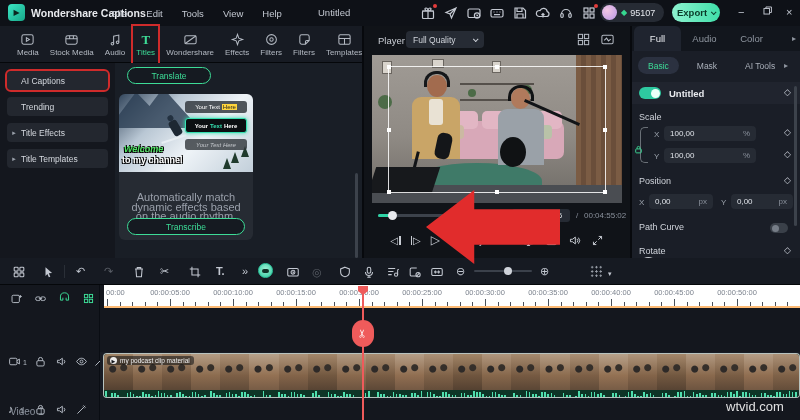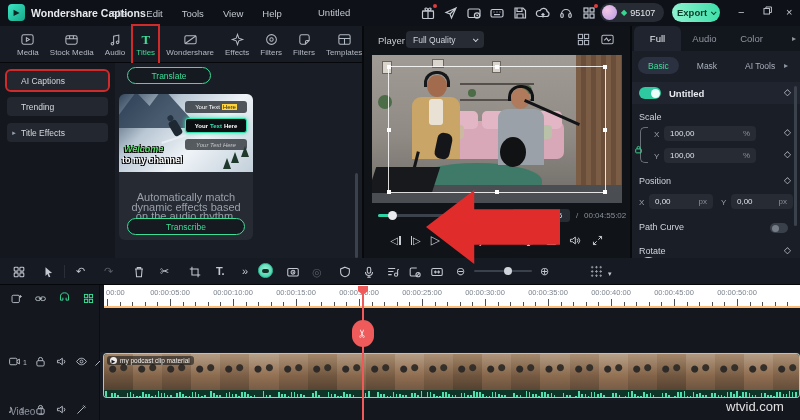--- a/index.html
+++ b/index.html
@@ -380,20 +380,24 @@
     <div id="sidebar">
         <div class="side-item redbox">
           <span class="side-lb">AI Captions</span>
         </div>
         <div class="side-item">
           <span class="side-lb">Trending</span>
         </div>
         <div class="side-item has-arrow">
           <span class="side-arrow">▸</span>
           <span class="side-lb">Title Effects</span>
+        </div>
+        <div class="side-item has-arrow">
+          <span class="side-arrow">▸</span>
+          <span class="side-lb">Title Templates</span>
         </div>
       </div>
     <div id="content">
       <div class="tealbtn" style="left:12px;top:4px;width:84px;height:17px;">
         <span>Translate</span>
       </div>
       <div id="card">
         <div id="card-img">
           <div class="mountain"></div>
           <div class="ski"></div>

